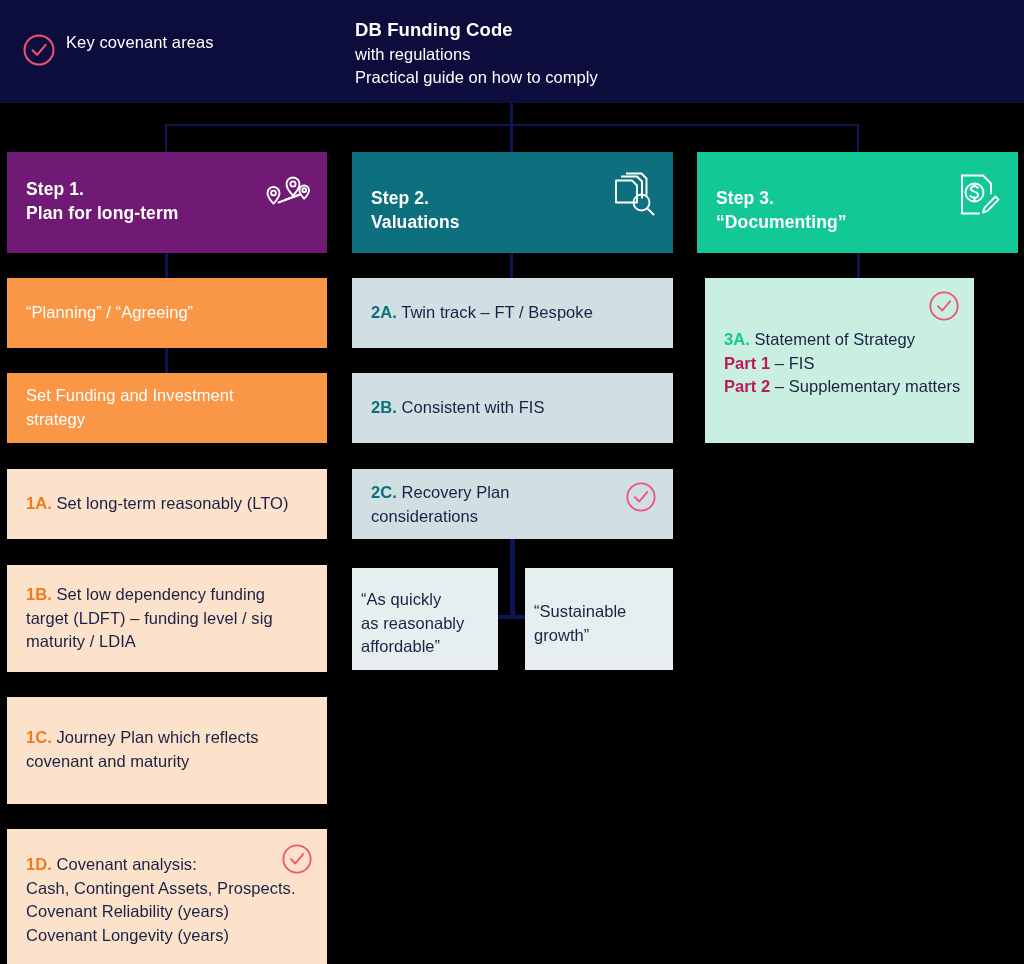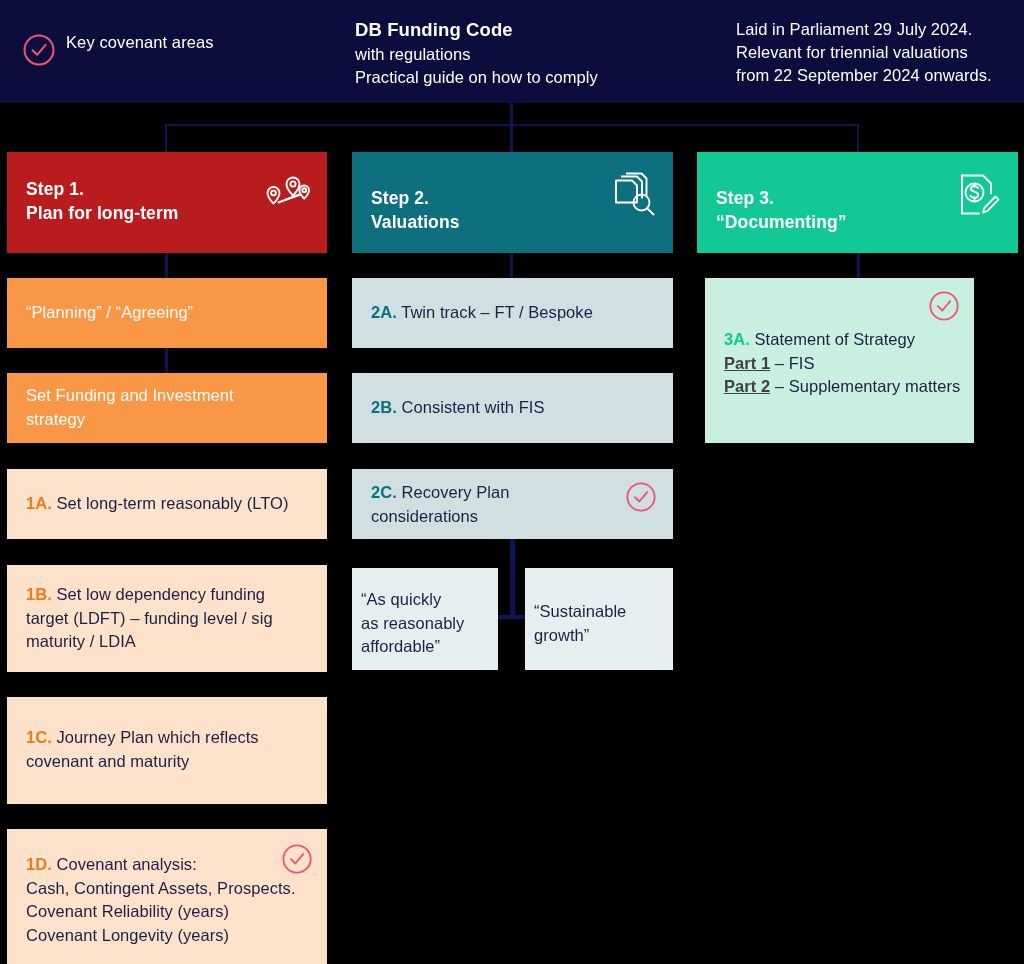--- a/index.html
+++ b/index.html
@@ -111,21 +111,21 @@
     line-height: 23.5px;
     letter-spacing: 0.05px;
     color: #1B2145;
   }
   .body-text.white { color: #FFFFFF; }
 
   .lbl { font-weight: bold; }
   .lbl-orange { color: #F07B1D; }
   .lbl-teal   { color: #0E6F7E; }
   .lbl-green  { color: #12C896; }
-  .lbl-navy   { color: #404040; text-decoration: underline; }
+  .lbl-navy   { color: #be185d; }
 
   .corner-check {
     position: absolute;
     right: 14px;
     top: 14px;
   }
 </style>
 </head>
 <body>
 
@@ -140,34 +140,29 @@
     </span>
     <span class="hdr-left-label">Key covenant areas</span>
   </div>
 
   <div class="hdr-center">
     <div class="hdr-title">DB Funding Code</div>
     <div class="hdr-sub">with regulations</div>
     <div class="hdr-sub">Practical guide on how to comply</div>
   </div>
 
-  <div class="hdr-right">
-    <div class="hdr-right-line">Laid in Parliament 29 July 2024.</div>
-    <div class="hdr-right-line">Relevant for triennial valuations</div>
-    <div class="hdr-right-line">from 22 September 2024 onwards.</div>
-  </div>
 </div>
 
 <div class="conn" style="left:510px; top:103px;  width:3px;  height:22px;"></div>
 <div class="conn" style="left:165px; top:124px;  width:694px; height:2px;"></div>
 <div class="conn" style="left:165px; top:124px;  width:2px;  height:28px;"></div>
 <div class="conn" style="left:510px; top:124px;  width:3px;  height:28px;"></div>
 <div class="conn" style="left:857px; top:124px;  width:2px;  height:28px;"></div>
 
-<div class="box" style="left:7px; top:152px; width:320px; height:101px; background:#b91c1c;">
+<div class="box" style="left:7px; top:152px; width:320px; height:101px; background:#701a75;">
   <div class="step-head-wrap">
     <div class="step-head">Step 1.</div>
     <div class="step-head">Plan for long-term</div>
   </div>
   <span class="step-icon">
     <svg width="46" height="44" viewBox="0 0 46 44">
       <g fill="none" stroke="#FFFFFF" stroke-width="1.9" stroke-linecap="round" stroke-linejoin="round">
         <path d="M29 3.5c3.6 0 6.5 2.9 6.5 6.5 0 4.8-6.5 11.5-6.5 11.5S22.5 14.8 22.5 10c0-3.6 2.9-6.5 6.5-6.5z"></path>
         <circle cx="29" cy="10" r="2.6"></circle>
         <path d="M40.2 11.5c2.6 0 4.8 2.1 4.8 4.8 0 3.5-4.8 8.4-4.8 8.4s-4.8-4.9-4.8-8.4c0-2.7 2.2-4.8 4.8-4.8z"></path>

